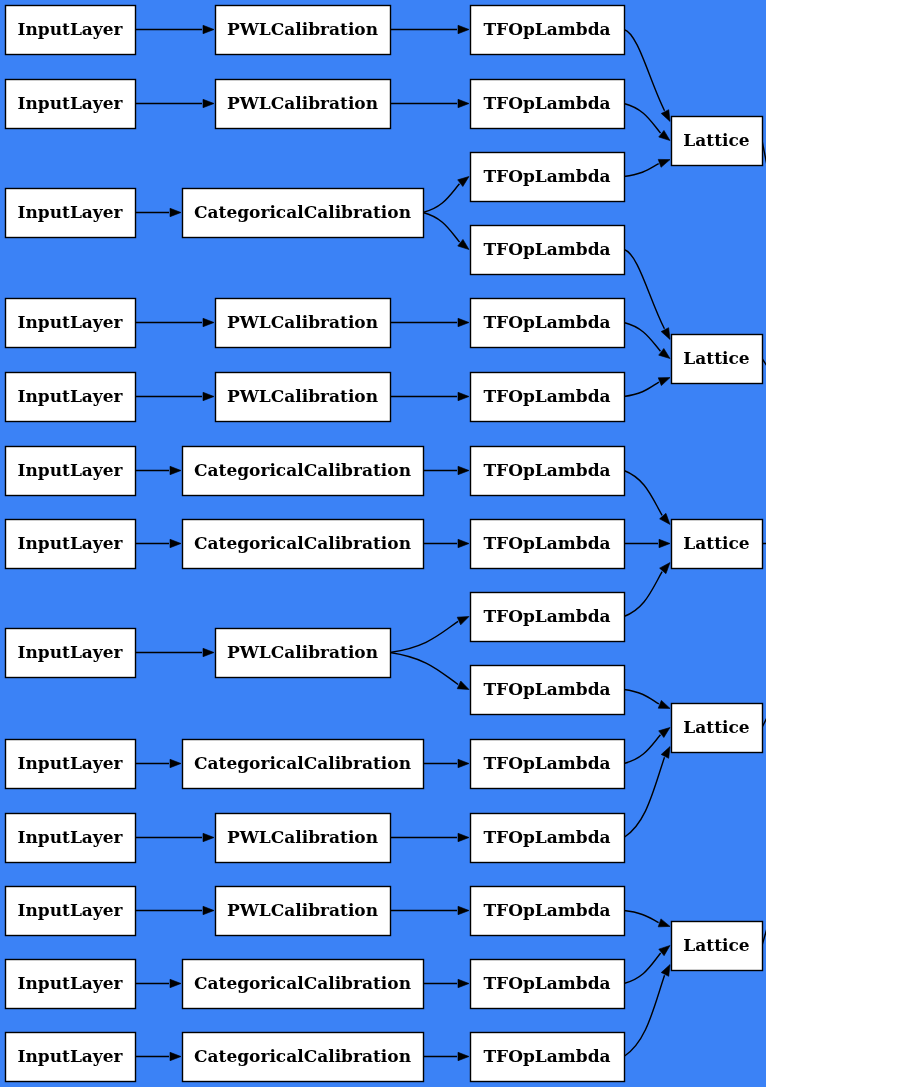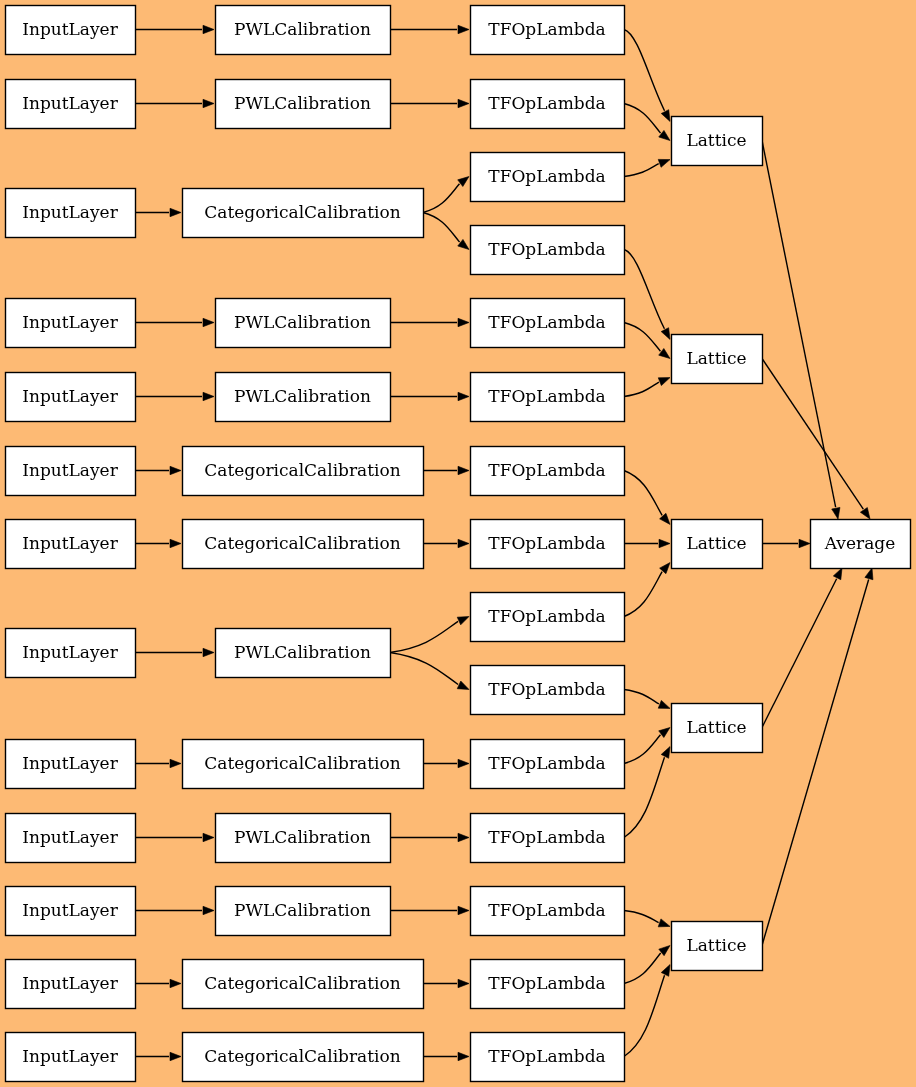--- a/index.html
+++ b/index.html
@@ -2,25 +2,26 @@
 <html><head>
 <meta charset="utf-8">
 <style>
   html, body {
     margin: 0;
     padding: 0;
     background: #ffffff;
   }
   #canvas-root {
     position: relative;
-    width: 916px;
+    width: 766px;
     height: 1087px;
-    background: #fdba74;
+    background: #3b82f6;
     font-family: "DejaVu Serif", "Liberation Serif", serif;
     overflow: hidden;
+    font-weight: bold;
   }
   svg#graph {
     position: absolute;
     left: 0;
     top: 0;
     width: 916px;
     height: 1087px;
     display: block;
   }
   .node-rect {

